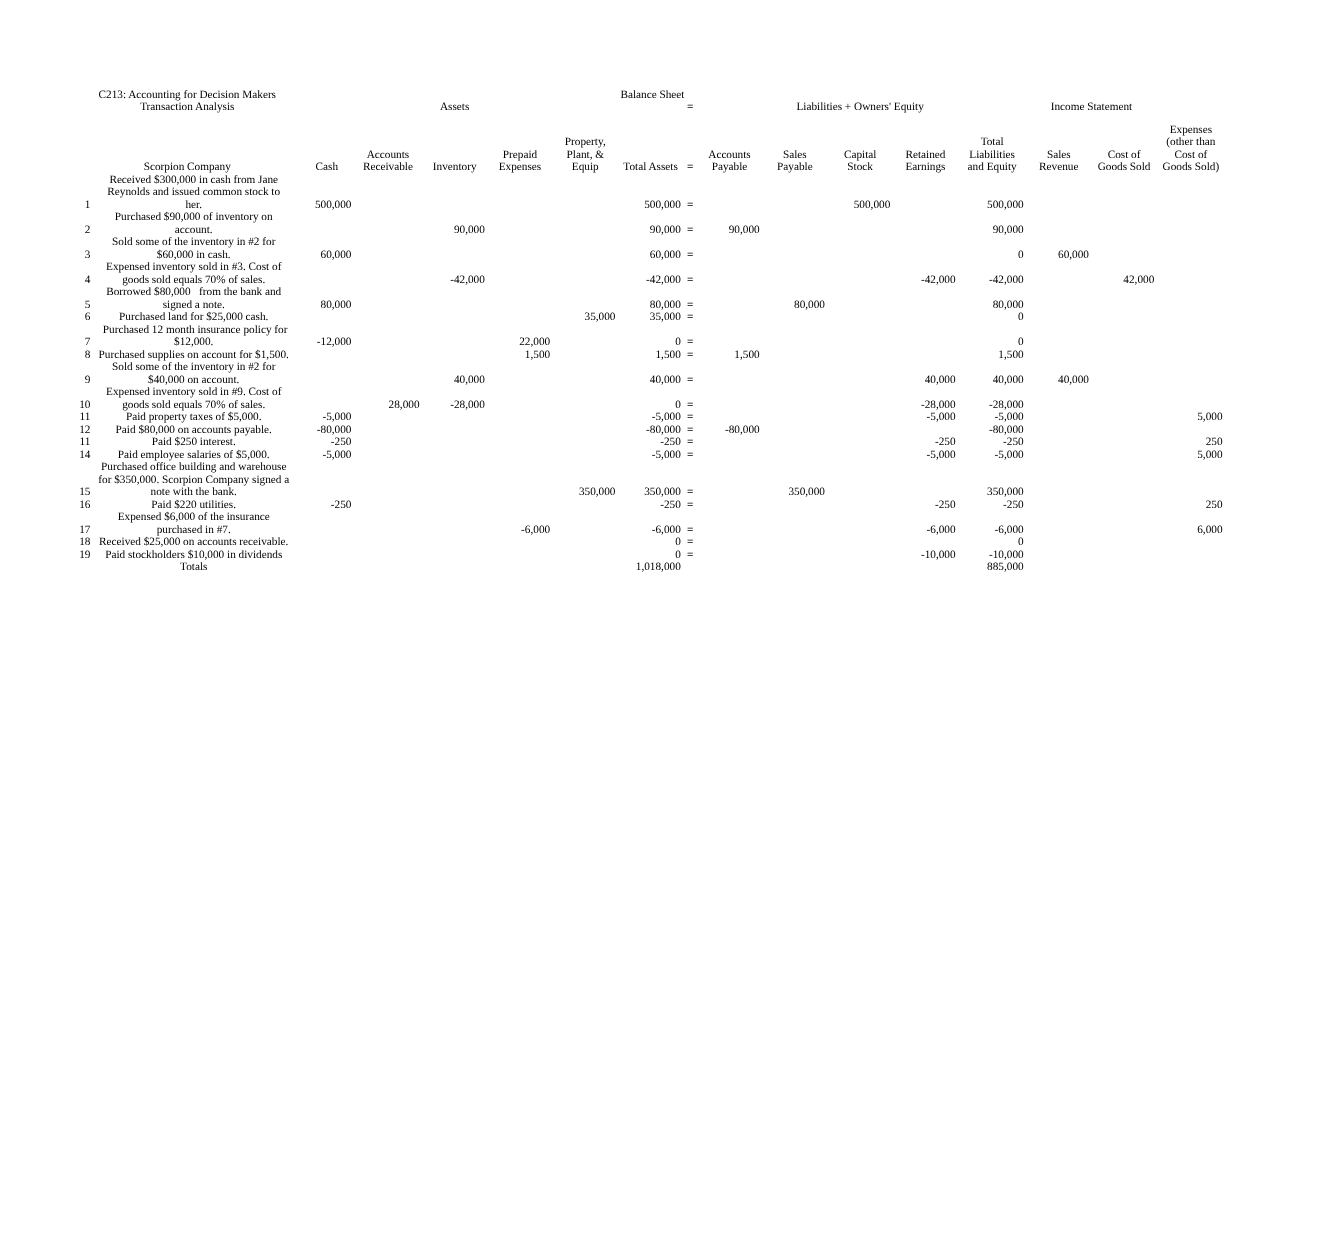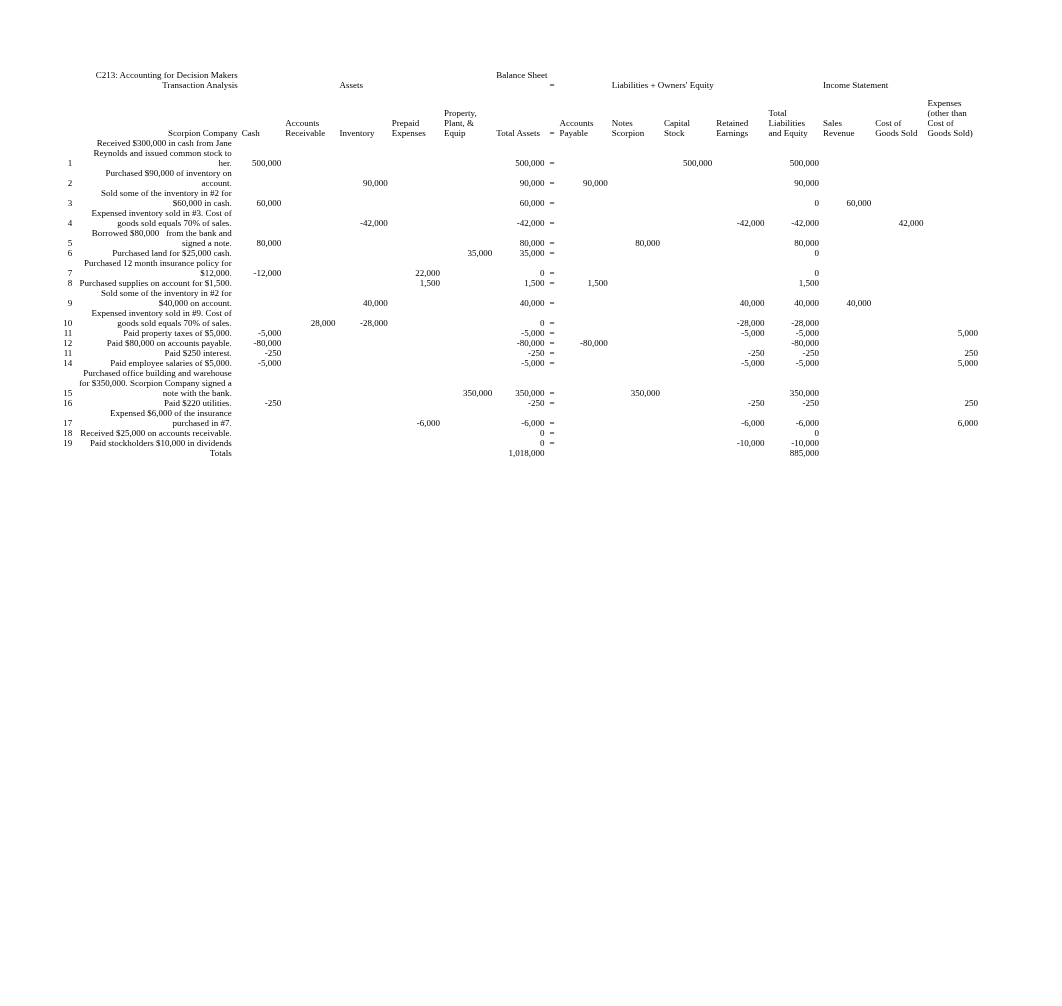--- a/index.html
+++ b/index.html
@@ -22,22 +22,22 @@
     padding: 0 2px;
     vertical-align: bottom;
     overflow: visible;
     white-space: nowrap;
   }
   td.desc {
     white-space: normal;
     padding-right: 8px;
   }
   .num { text-align: right; }
-  .ctr { }
-  .lft { text-align: right; }
+  .ctr { text-align: center; }
+  .lft { text-align: center; }
   .eq  { text-align: center; }
   .rownum { text-align: right; padding-right: 4px; }
   col.c-num  { width: 15px; }
   col.c-desc { width: 150px; }
   col.c-cash { width: 40px; }
   col.c-ar   { width: 50px; }
   col.c-inv  { width: 48px; }
   col.c-pre  { width: 48px; }
   col.c-ppe  { width: 48px; }
   col.c-ta   { width: 48px; }
@@ -118,21 +118,21 @@
   <tr>
     <td colspan="2" class="lft" style="vertical-align:bottom">Scorpion Company</td>
     <td class="ctr">Cash</td>
     <td class="ctr" style="white-space:normal">Accounts Receivable</td>
     <td class="ctr">Inventory</td>
     <td class="ctr" style="white-space:normal">Prepaid Expenses</td>
     <td class="ctr" style="white-space:normal">Property, Plant, &amp; Equip</td>
     <td class="ctr" style="white-space:normal">Total Assets</td>
     <td class="eq">=</td>
     <td class="ctr" style="white-space:normal">Accounts Payable</td>
-    <td class="ctr" style="white-space:normal">Notes Scorpion</td>
+    <td class="ctr" style="white-space:normal">Sales Payable</td>
     <td class="ctr" style="white-space:normal">Capital Stock</td>
     <td class="ctr" style="white-space:normal">Retained Earnings</td>
     <td class="ctr" style="white-space:normal">Total Liabilities and Equity</td>
     <td class="ctr" style="white-space:normal">Sales Revenue</td>
     <td class="ctr" style="white-space:normal">Cost of Goods Sold</td>
     <td class="ctr" style="white-space:normal">Expenses (other than Cost of Goods Sold)</td>
   </tr>
 
   </tbody>
     <tbody id="rows-body">

